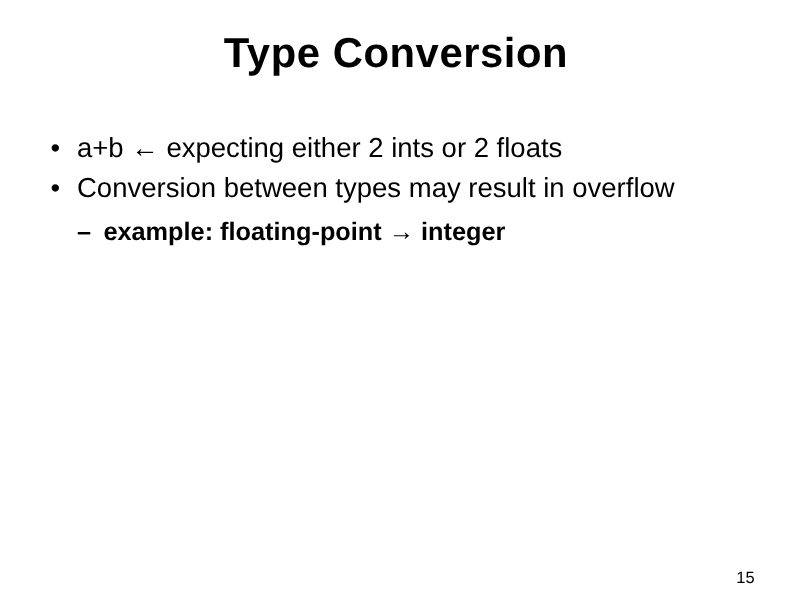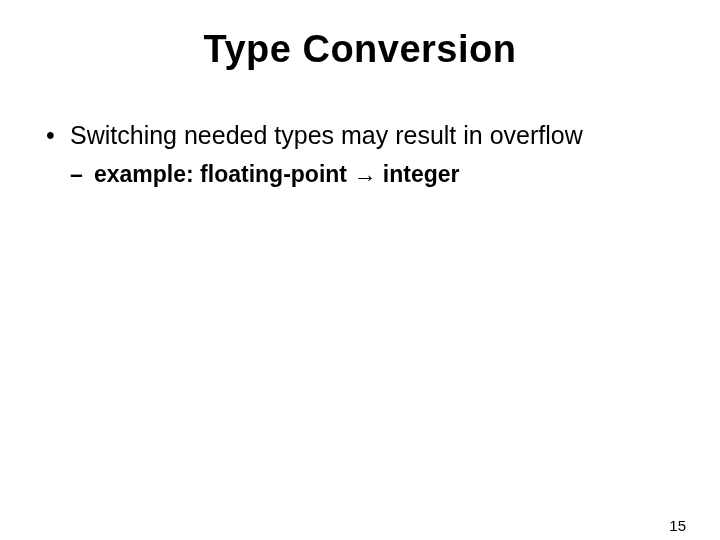--- a/index.html
+++ b/index.html
@@ -13,19 +13,20 @@
   .sub > li { position: relative; padding-left: 54px; font-size: 23px; }
   .sub > li::before { content: "–"; position: absolute; left: 30px; top: 0; }
   .pagenum { position: absolute; right: 34px; bottom: 6px; font-size: 15px; }
 </style>
 </head>
 <body>
 
 <div class="slide">
   <h1 class="title">Type  Conversion</h1>
   <ul class="bullets">
-    <li>Switching needed types may result in overflow</li>
+    <li>a+b ← expecting either 2 ints or 2 floats</li>
+    <li>Conversion between types may result in overflow</li>
   </ul>
   <ul class="sub">
     <li>example:  floating-point → integer</li>
   </ul>
   <div class="pagenum">15</div>
 </div>
 
 </body></html>

